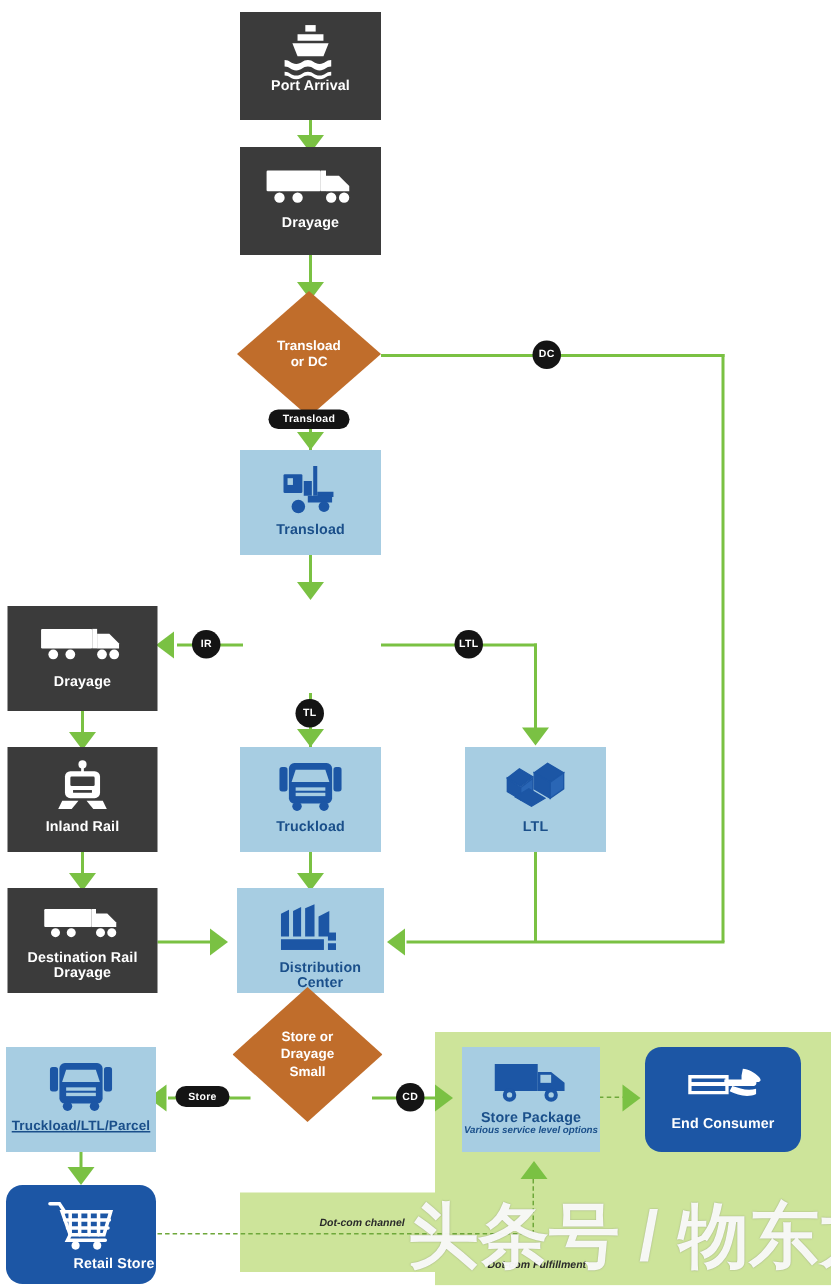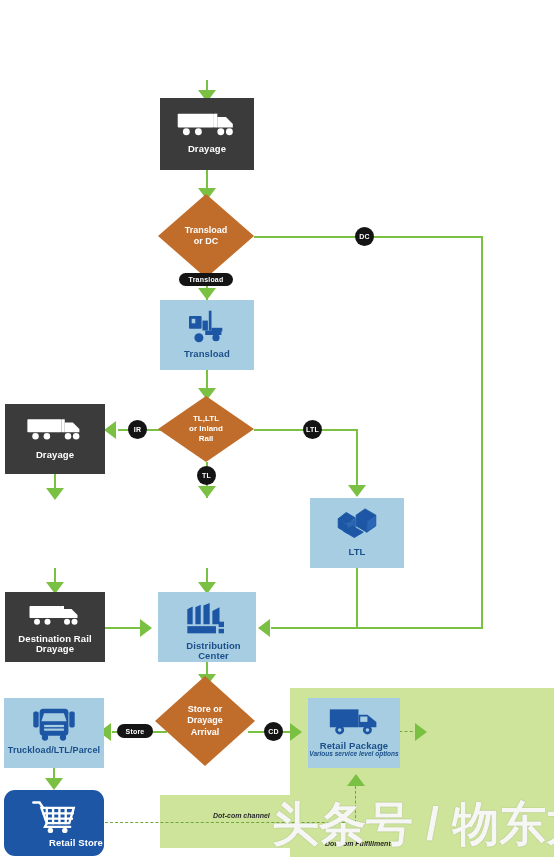--- a/index.html
+++ b/index.html
@@ -111,20 +111,34 @@
   <div class="line vl" style="left:53px;top:768px;height:16px;"></div>
   <div class="arw arw-d" style="left:45px;top:778px;"></div>
 
   <div class="dash-h" style="left:394px;top:731px;width:24px;"></div>
   <div class="arw arw-r" style="left:415px;top:723px;"></div>
 
   <div class="dash-h" style="left:105px;top:822px;width:250px;"></div>
   <div class="dash-v" style="left:355px;top:786px;height:37px;"></div>
   <div class="arw arw-u" style="left:347px;top:774px;"></div>
 
+  <div class="node dark" style="left:160px;top:8px;width:94px;height:72px;padding-top:7px;">
+    <span class="ico">
+      <svg width="42" height="38" viewBox="0 0 48 44">
+        <g fill="#ffffff">
+          <rect x="20" y="2" width="8" height="5"></rect>
+          <path d="M14 9h20v5H14z"></path>
+          <path d="M10 16h28l-4 10H14z"></path>
+          <path d="M4 29c4 0 5 3 9 3s5-3 9-3 5 3 9 3 5-3 9-3v5c-4 0-5 3-9 3s-5-3-9-3-5 3-9 3-5-3-9-3z"></path>
+          <path d="M4 38c4 0 5 3 9 3s5-3 9-3 5 3 9 3 5-3 9-3v3c-4 0-5 3-9 3s-5-3-9-3-5 3-9 3-5-3-9-3z"></path>
+        </g>
+      </svg>
+    </span>
+    <span class="lbl">Port Arrival</span>
+  </div>
 
   <div class="node dark" style="left:160px;top:98px;width:94px;height:72px;padding-top:12px;">
     <span class="ico">
       <svg width="62" height="28" viewBox="0 0 72 32">
         <g fill="#ffffff">
           <rect x="2" y="4" width="42" height="16" rx="1"></rect>
           <path d="M48 8h10l8 8v4H48z"></path>
           <rect x="44" y="4" width="4" height="16"></rect>
           <circle cx="12" cy="25" r="4"></circle>
             <circle cx="26" cy="25" r="4"></circle>
@@ -158,28 +172,20 @@
           <path d="M19 14h6v11h-6z"></path>
           <path d="M22 25h18v5H22z"></path>
           <circle cx="15" cy="33" r="5"></circle>
             <circle cx="34" cy="33" r="4"></circle>
         </g>
       </svg>
     </span>
     <span class="lbl" style="margin-top:5px;">Transload</span>
   </div>
 
-  <div class="diamond" style="left:158px;top:396px;width:96px;height:66px;">
-    <div class="dshape"></div>
-    <div class="dtxt" style="font-size:8px;">
-      <span>TL,LTL</span>
-      <span>or Inland</span>
-      <span>Rail</span>
-    </div>
-  </div>
   <div class="badge" style="left:128px;top:420px;width:19px;height:19px;">IR</div>
   <div class="badge" style="left:303px;top:420px;width:19px;height:19px;">LTL</div>
   <div class="badge" style="left:197px;top:466px;width:19px;height:19px;">TL</div>
 
   <div class="node dark" style="left:5px;top:404px;width:100px;height:70px;padding-top:12px;">
     <span class="ico">
       <svg width="62" height="26" viewBox="0 0 72 32">
         <g fill="#ffffff">
           <rect x="2" y="4" width="42" height="16" rx="1"></rect>
           <path d="M48 8h10l8 8v4H48z"></path>
@@ -187,39 +193,72 @@
           <circle cx="12" cy="25" r="4"></circle>
             <circle cx="26" cy="25" r="4"></circle>
           <circle cx="52" cy="25" r="4"></circle>
             <circle cx="62" cy="25" r="4"></circle>
         </g>
       </svg>
     </span>
     <span class="lbl" style="margin-top:8px;">Drayage</span>
   </div>
 
+  <div class="node dark" style="left:5px;top:498px;width:100px;height:70px;padding-top:8px;">
+    <span class="ico">
+      <svg width="38" height="36" viewBox="0 0 40 40">
+        <g fill="#ffffff">
+          <circle cx="20" cy="4" r="3"></circle>
+          <rect x="19" y="6" width="2" height="4"></rect>
+          <rect x="7" y="9" width="26" height="20" rx="4"></rect>
+          <rect x="11" y="13" width="18" height="7" rx="1" fill="#3b3b3b"></rect>
+          <rect x="13" y="23" width="14" height="2" fill="#3b3b3b"></rect>
+          <path d="M5 31h12l-5 6H2z"></path>
+          <path d="M35 31H23l5 6h10z"></path>
+        </g>
+      </svg>
+    </span>
+    <span class="lbl" style="margin-top:5px;">Inland Rail</span>
+  </div>
 
   <div class="node dark" style="left:5px;top:592px;width:100px;height:70px;padding-top:11px;">
     <span class="ico">
       <svg width="62" height="24" viewBox="0 0 72 32">
         <g fill="#ffffff">
           <rect x="2" y="4" width="42" height="16" rx="1"></rect>
           <path d="M48 8h10l8 8v4H48z"></path>
           <rect x="44" y="4" width="4" height="16"></rect>
           <circle cx="12" cy="25" r="4"></circle>
             <circle cx="26" cy="25" r="4"></circle>
           <circle cx="52" cy="25" r="4"></circle>
             <circle cx="62" cy="25" r="4"></circle>
         </g>
       </svg>
     </span>
     <span class="lbl" style="margin-top:7px;">Destination Rail</span>
     <span class="lbl">Drayage</span>
   </div>
 
+  <div class="node blue" style="left:160px;top:498px;width:94px;height:70px;padding-top:8px;">
+    <span class="ico">
+      <svg width="46" height="36" viewBox="0 0 50 40">
+        <g fill="#1c56a5">
+          <rect x="2" y="6" width="6" height="18" rx="2"></rect>
+          <rect x="42" y="6" width="6" height="18" rx="2"></rect>
+          <rect x="9" y="3" width="32" height="30" rx="4"></rect>
+          <path d="M14 8h22l3 9H11z" fill="#a7cde2"></path>
+          <rect x="14" y="21" width="22" height="2.5" fill="#a7cde2"></rect>
+          <rect x="14" y="25" width="22" height="2.5" fill="#a7cde2"></rect>
+          <circle cx="15" cy="35" r="3.5"></circle>
+            <circle cx="35" cy="35" r="3.5"></circle>
+        </g>
+      </svg>
+    </span>
+    <span class="lbl" style="margin-top:5px;">Truckload</span>
+  </div>
 
   <div class="node blue" style="left:310px;top:498px;width:94px;height:70px;padding-top:10px;">
     <span class="ico">
       <svg width="46" height="34" viewBox="0 0 50 38">
         <g fill="#1c56a5" stroke="#1c56a5" stroke-width="1">
           <path d="M4 12l9-7 10 6-9 7z"></path>
           <path d="M4 12v10l10 6V19z"></path>
           <path d="M14 19l9-7v10l-9 6z" fill="#2a66b5"></path>
           <path d="M24 8l10-7 12 7-10 7z"></path>
           <path d="M24 8v12l12 7V15z"></path>
@@ -241,47 +280,47 @@
           <path d="M32 10l8-4v19h-8z"></path>
           <rect x="4" y="27" width="32" height="8"></rect>
           <rect x="39" y="22" width="6" height="6"></rect>
           <rect x="39" y="30" width="6" height="5"></rect>
         </g>
       </svg>
     </span>
     <span class="lbl" style="margin-top:5px;margin-left:13px;">Distribution Center</span>
   </div>
 
-  <div class="diamond" style="left:155px;top:676px;width:100px;height:90px;">
+  <div class="diamond" style="left:155px;top:658px;width:100px;height:90px;">
     <div class="dshape"></div>
     <div class="dtxt">
       <span>Store or</span>
       <span>Drayage</span>
-      <span>Arrival</span>
+      <span>Small</span>
     </div>
   </div>
   <div class="badge" style="left:117px;top:724px;width:36px;height:14px;border-radius:7px;">Store</div>
   <div class="badge" style="left:264px;top:722px;width:19px;height:19px;">CD</div>
 
   <div class="node blue" style="left:4px;top:698px;width:100px;height:70px;padding-top:8px;">
     <span class="ico">
       <svg width="46" height="36" viewBox="0 0 50 40">
         <g fill="#1c56a5">
           <rect x="2" y="6" width="6" height="18" rx="2"></rect>
           <rect x="42" y="6" width="6" height="18" rx="2"></rect>
           <rect x="9" y="3" width="32" height="30" rx="4"></rect>
           <path d="M14 8h22l3 9H11z" fill="#a7cde2"></path>
           <rect x="14" y="21" width="22" height="2.5" fill="#a7cde2"></rect>
           <rect x="14" y="25" width="22" height="2.5" fill="#a7cde2"></rect>
           <circle cx="15" cy="35" r="3.5"></circle>
             <circle cx="35" cy="35" r="3.5"></circle>
         </g>
       </svg>
     </span>
-    <span class="lbl" style="margin-top:4px;font-size:9px;">Truckload/LTL/Parcel</span>
+    <span class="lbl" style="margin-top:4px;font-size:9px;text-decoration:underline;">Truckload/LTL/Parcel</span>
   </div>
 
   <div class="node solid" style="left:4px;top:790px;width:100px;height:66px;padding-top:8px;">
     <span class="ico">
       <svg width="48" height="36" viewBox="0 0 52 40">
         <g fill="none" stroke="#ffffff" stroke-width="2.6" stroke-linecap="round">
           <path d="M3 5h7l4 6"></path>
           <path d="M12 11h36l-5 17H18z"></path>
           <path d="M18 11v17M25 12v16M32 12v16M39 12v16"></path>
           <path d="M14 17h33M16 23h30"></path>
@@ -301,23 +340,37 @@
           <path d="M2 6h32v20H2z"></path>
           <path d="M34 12h10l10 8v6H34z"></path>
           <rect x="36" y="14" width="8" height="6" fill="#a7cde2"></rect>
           <circle cx="13" cy="29" r="5"></circle>
             <circle cx="44" cy="29" r="5"></circle>
         </g>
         <circle cx="13" cy="29" r="2" fill="#a7cde2"></circle>
         <circle cx="44" cy="29" r="2" fill="#a7cde2"></circle>
       </svg>
     </span>
-    <span class="lbl" style="margin-top:3px;">Retail Package</span>
+    <span class="lbl" style="margin-top:3px;">Store Package</span>
     <span class="sub">Various service level options</span>
   </div>
 
+  <div class="node solid" style="left:430px;top:698px;width:104px;height:70px;padding-top:11px;">
+    <span class="ico">
+      <svg width="54" height="30" viewBox="0 0 58 34">
+        <g fill="#ffffff">
+          <path d="M44 4c4 0 9 3 12 6 2 2 2 4-1 4l-12 1v-6z"></path>
+          <path d="M30 12h22c3 0 3 5 0 5H30z"></path>
+          <path d="M4 10h28v12H4z" fill="none" stroke="#ffffff" stroke-width="2.5"></path>
+          <rect x="4" y="14" width="28" height="3"></rect>
+          <path d="M36 17c6 2 12 4 18 2v4c-6 3-14 1-20-2z"></path>
+        </g>
+      </svg>
+    </span>
+    <span class="lbl" style="margin-top:6px;">End Consumer</span>
+  </div>
 
   <div class="cap" style="left:213px;top:812px;">Dot-com channel</div>
   <div class="cap" style="left:325px;top:840px;">Dot-com Fulfillment</div>
 
   <div class="wm" style="left:272px;top:793px;font-size:47px;">头条号 / 物东龙网店</div>
 
 </div>
 
 </body></html>

